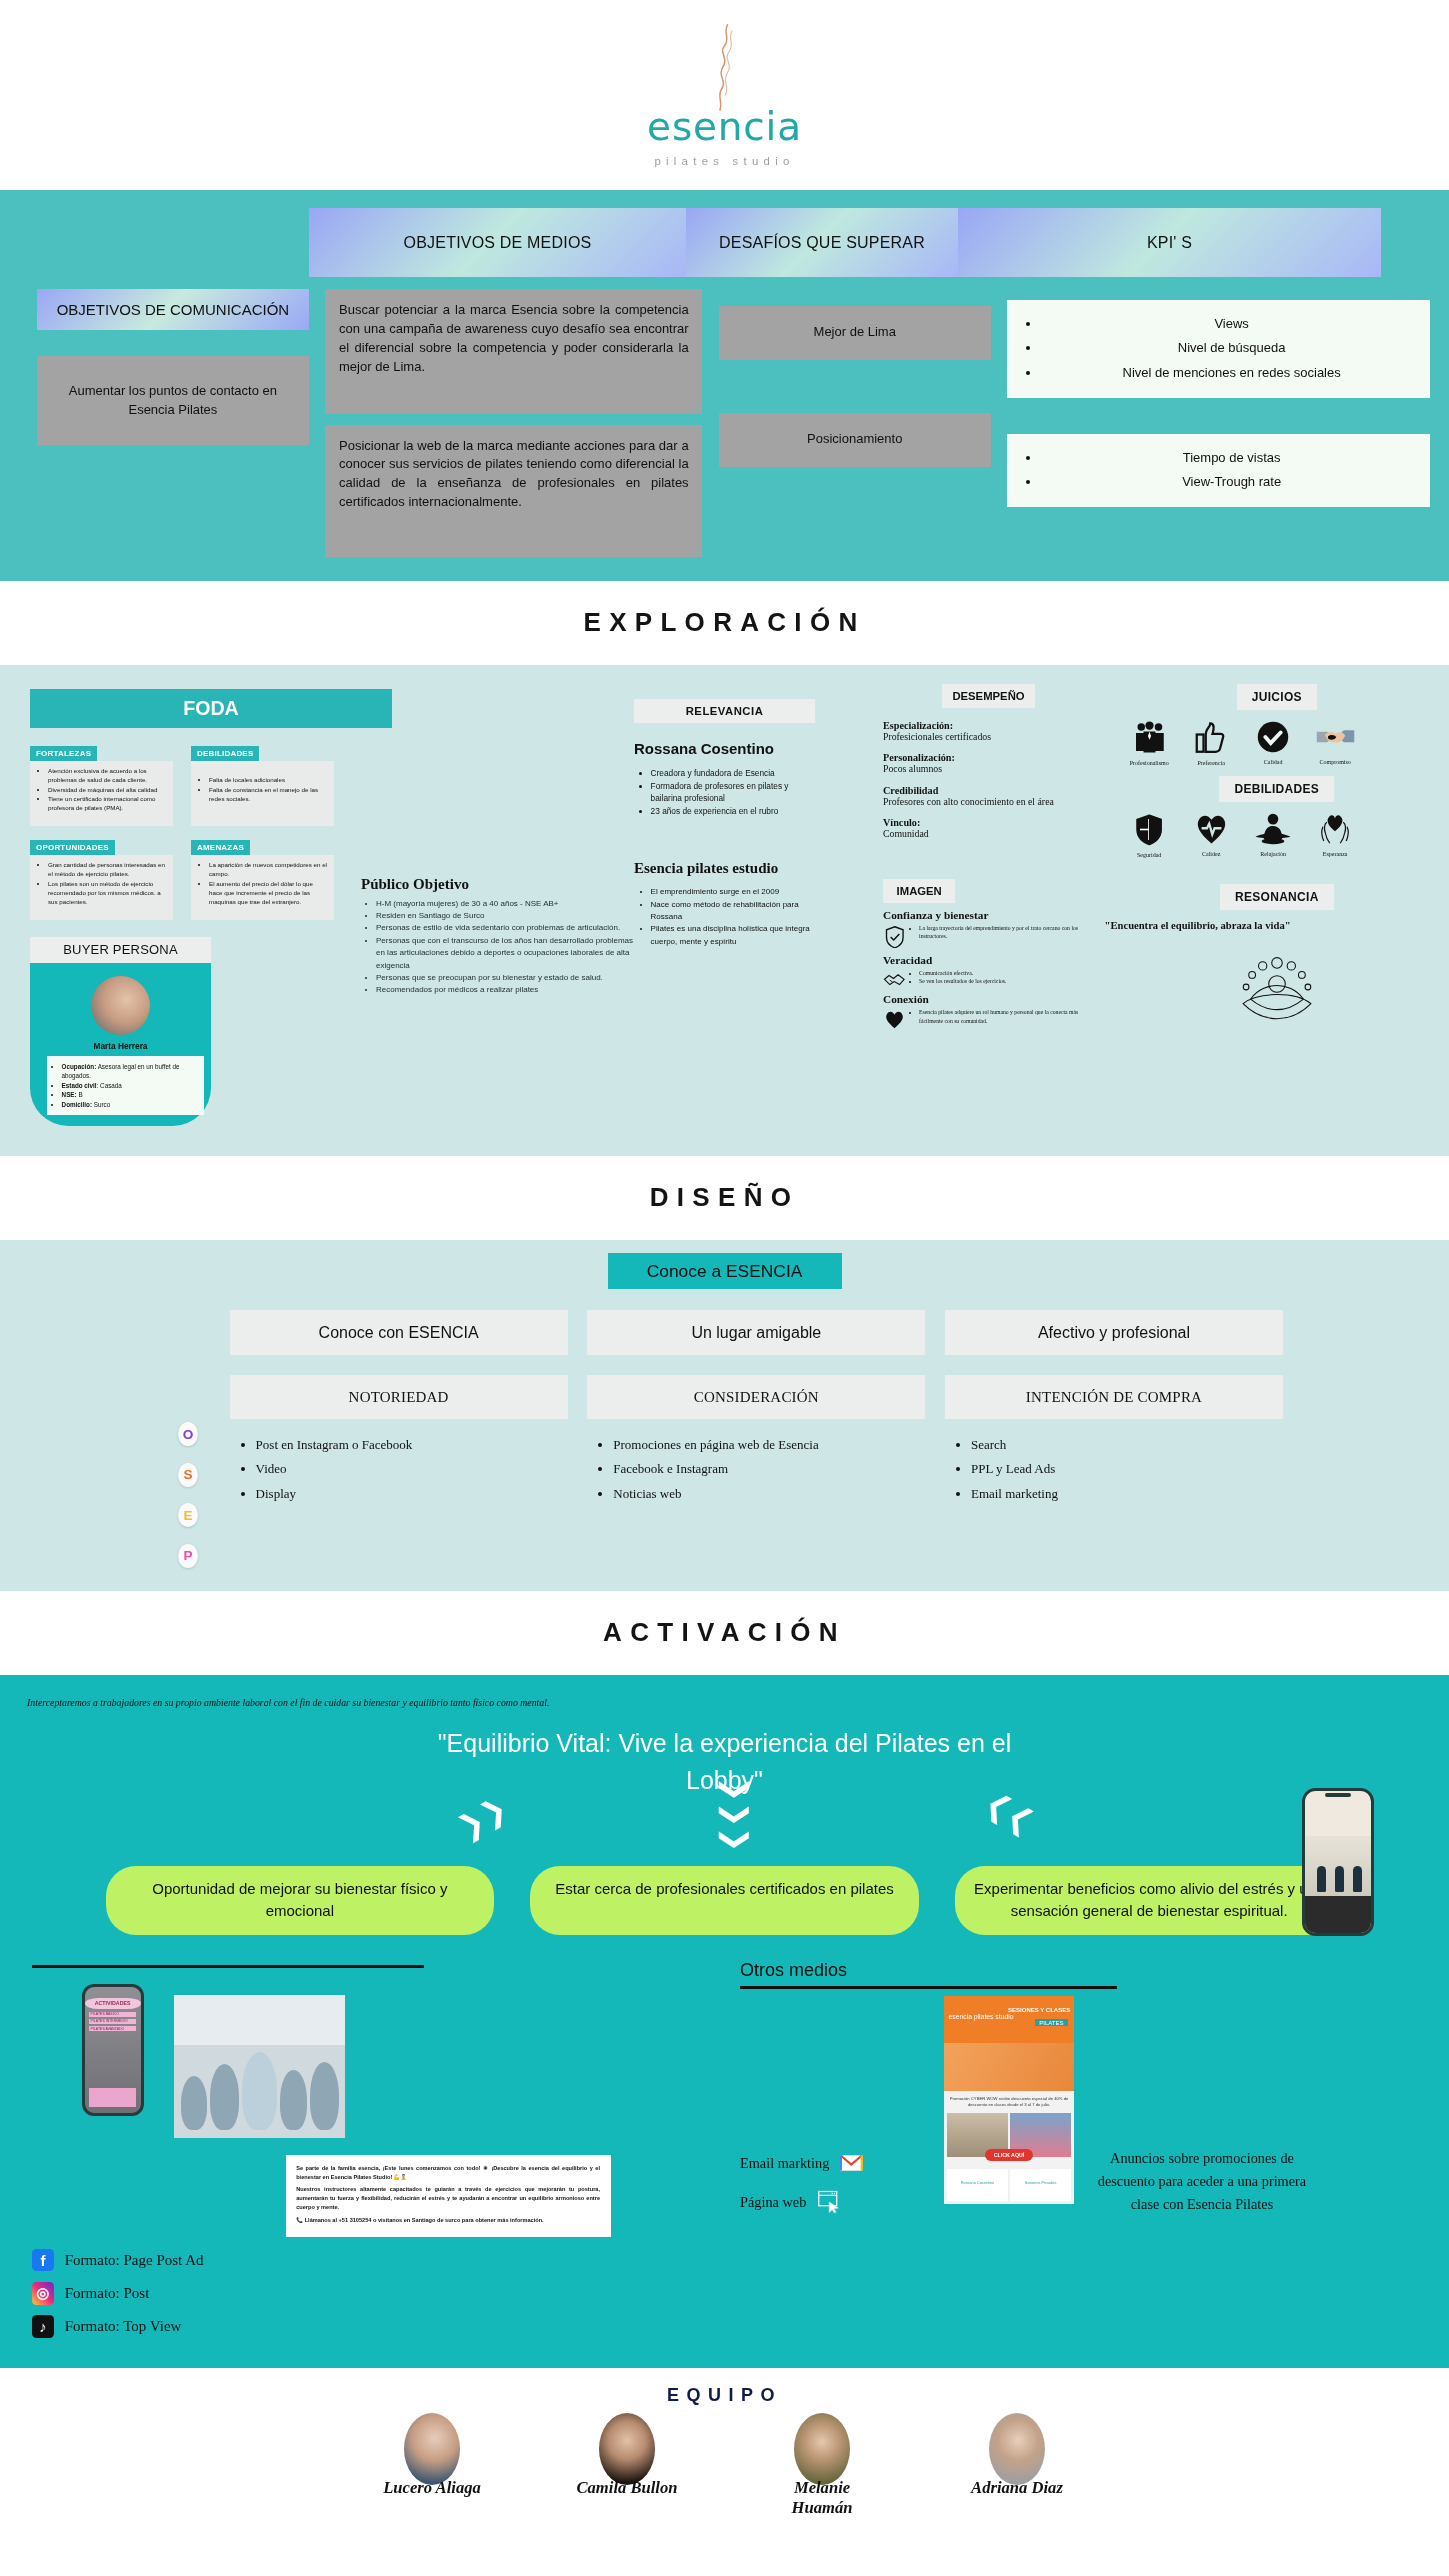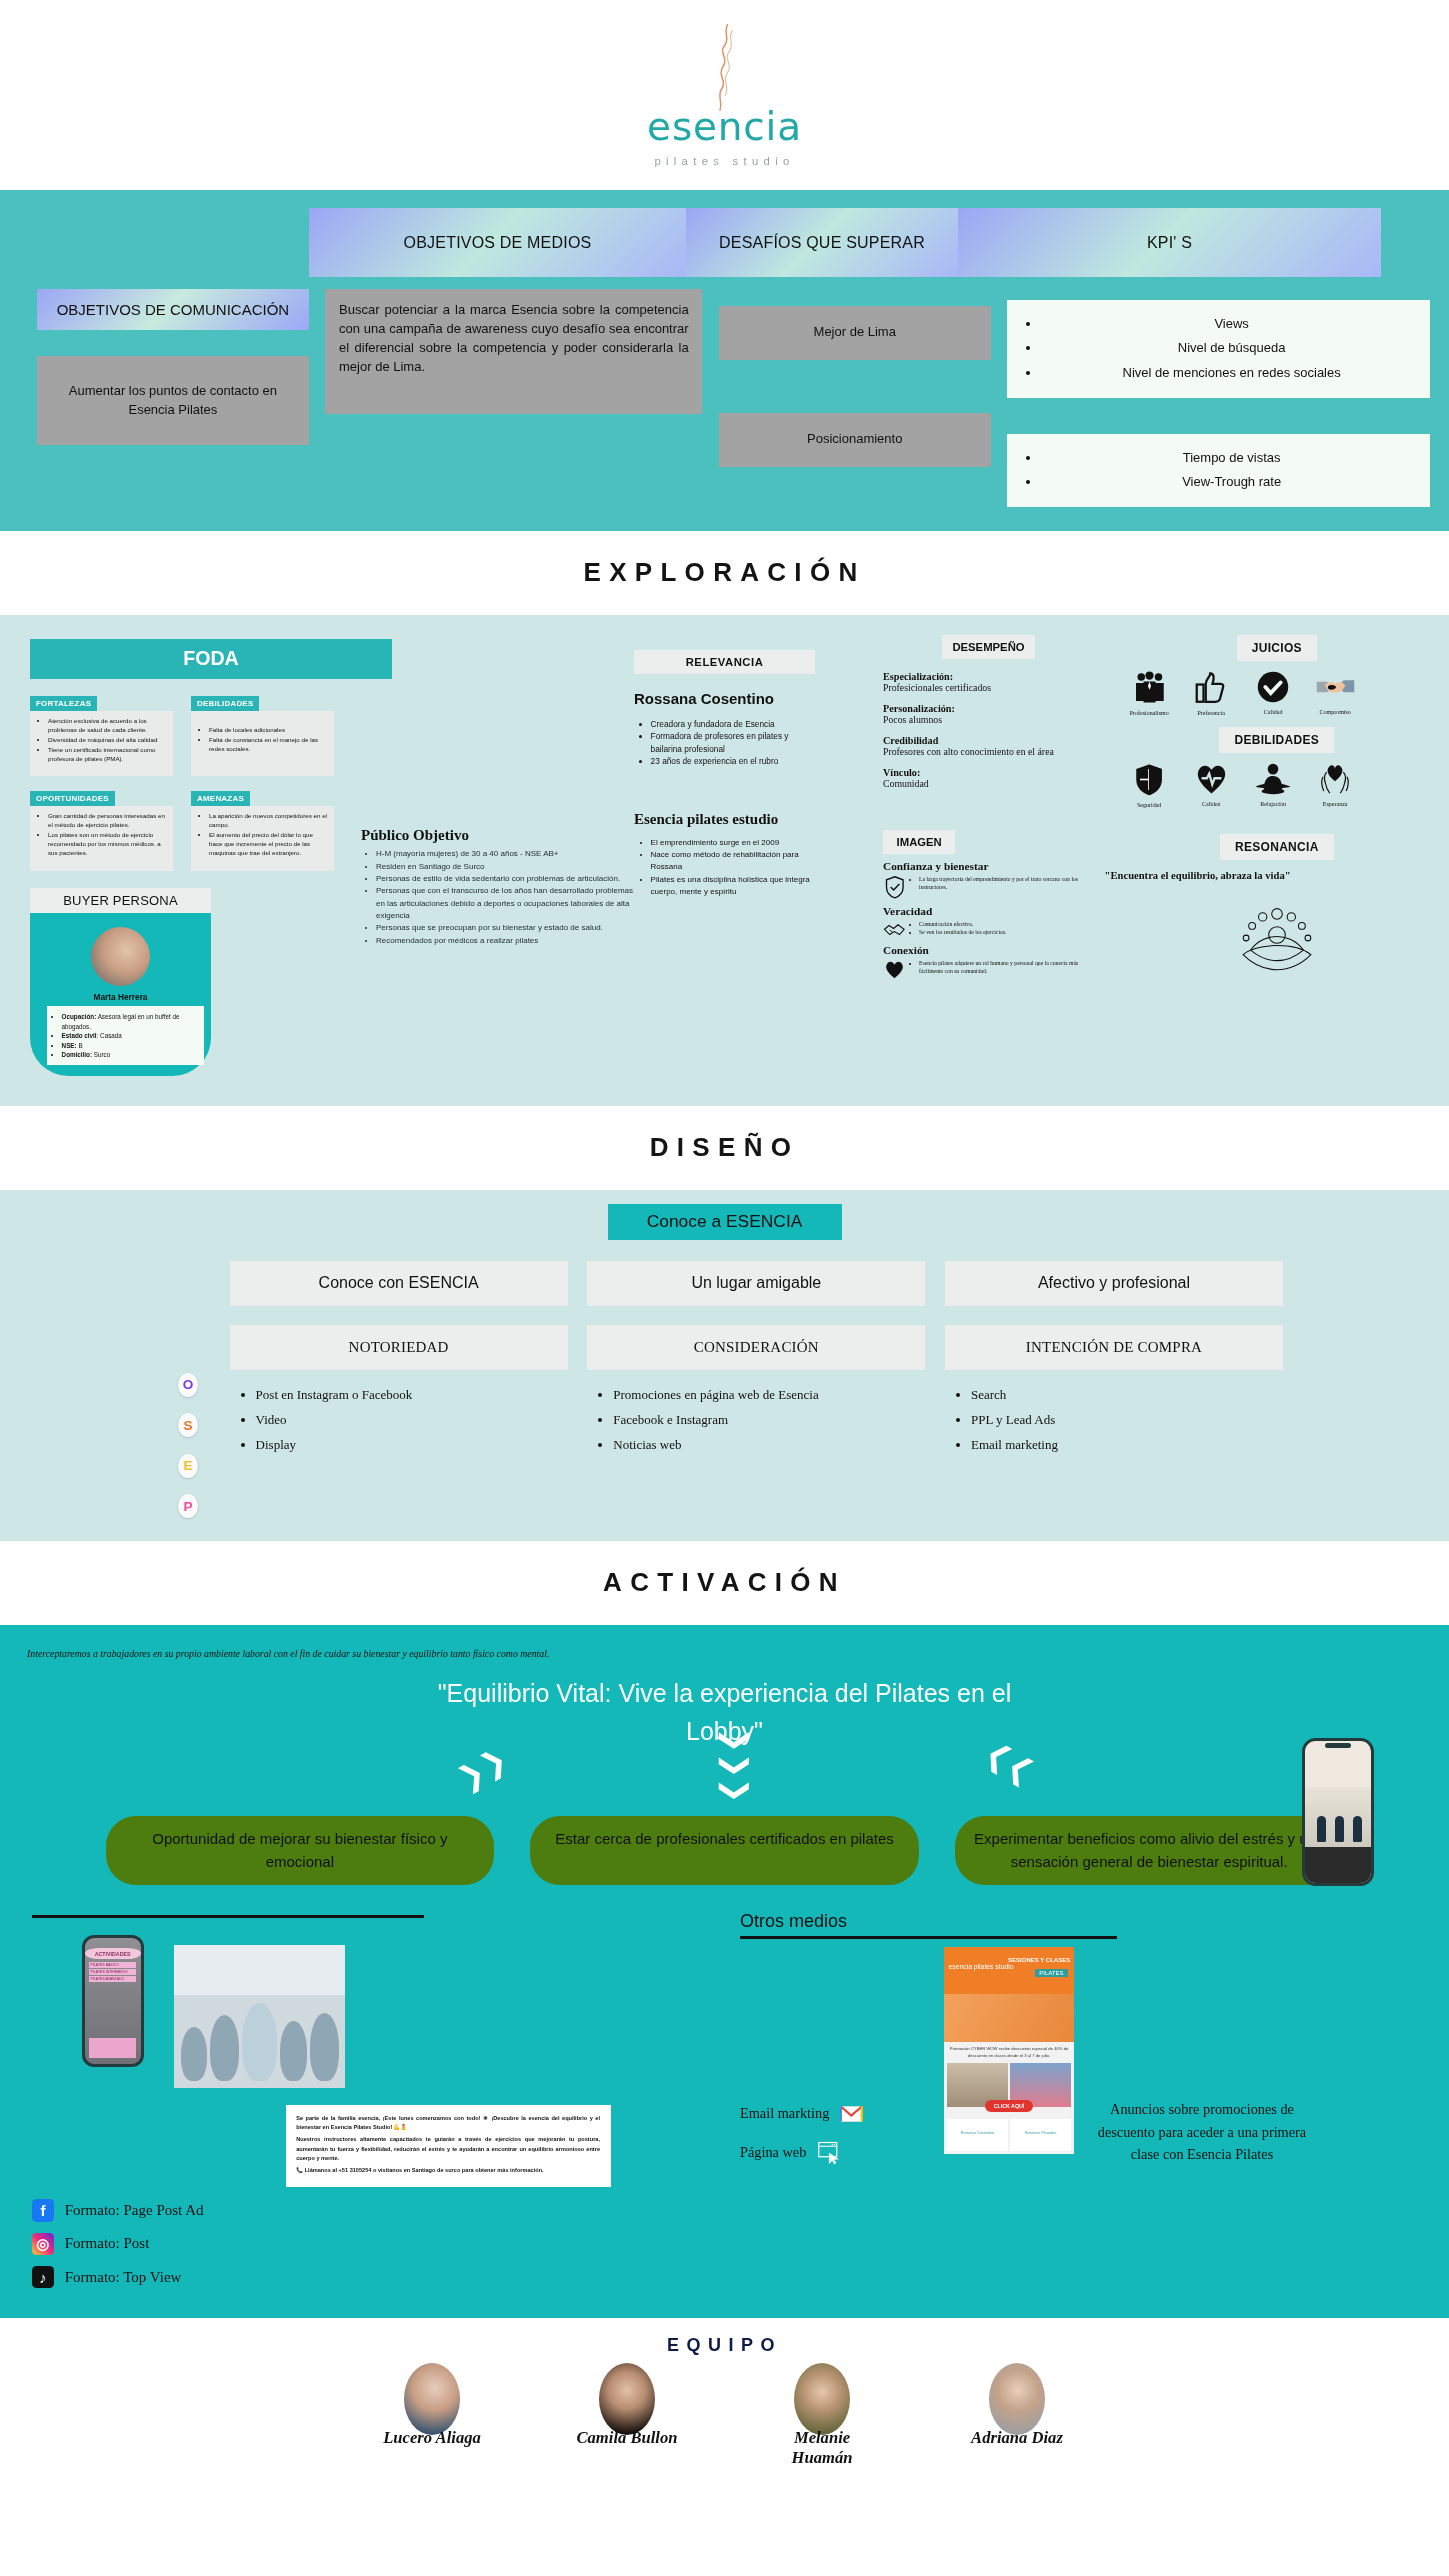--- a/index.html
+++ b/index.html
@@ -203,21 +203,21 @@
     line-height:1.9; padding: 9px 0 0 27px; width: 679px; color:#111;
   }
   .activ-head {
     color:#fff; text-align:center; font-size:25px; line-height:1.5;
     width: 619px; margin: 12px auto 0; font-weight:normal;
   }
   .arrows { position:relative; height: 60px; width: 1132px; margin: 0 auto; }
   .chev { position:absolute; color:#fff; font-size:30px; line-height:.7; }
   .pill-row { width: 1238px; margin: 0 auto; display:flex; gap: 36px; padding: 6px 0 22.6px; }
   .pill {
-    background:#4d7c0f; border-radius: 30px; text-align:center;
+    background:#bef264; border-radius: 30px; text-align:center;
     font-size: 15px; line-height:1.5; padding: 12px 16.6px; flex:1;
   }
   .phone-mock {
     position:absolute; right: 75px; top: 113px; width: 72px; height: 148px;
     border:3.8px solid #243b3b; border-radius: 13.6px; overflow:hidden;
     background: linear-gradient(#efe9df 0 38%, #d8d2c6 38% 100%);
   }
   .phone-mock .notch { width:26px; height:4.5px; background:#243b3b; border-radius:3px; margin:2.3px auto 0;}
   .phone-mock .people { height: 60px; background: linear-gradient(#e8e3d8,#cfcabe); position:relative; margin-top: 39px;}
   .phone-mock .fig { position:absolute; bottom:4.5px; width:9px; height:26px; background:#1d3040; border-radius:4.5px 4.5px 1.5px 1.5px;}
@@ -316,20 +316,21 @@
     <div class="hdr-chip">KPI' S</div>
   </div>
 
   <div class="obj-cols">
     <div class="col-a">
       <div class="side-chip">OBJETIVOS DE COMUNICACIÓN</div>
       <div class="white-cell center" style="min-height:89px">Aumentar los puntos de contacto en Esencia Pilates</div>
     </div>
     <div class="col-b">
       <div class="white-cell" style="min-height:125px">Buscar potenciar a la marca Esencia sobre la competencia con una campaña de awareness cuyo desafío sea encontrar el diferencial sobre la competencia y poder considerarla la mejor de Lima.</div>
+      <div class="white-cell" style="min-height:132px">Posicionar la web de la marca mediante acciones para dar a conocer sus servicios de pilates teniendo como diferencial la calidad de la enseñanza de profesionales en pilates certificados internacionalmente.</div>
     </div>
     <div class="col-c">
       <div class="white-cell center" style="min-height:54px">Mejor de Lima</div>
       <div class="white-cell center" style="min-height:54px">Posicionamiento</div>
     </div>
     <div class="col-d">
       <div class="kpi-cell">
         <ul>
           <li><span>Views</span></li>
           <li><span>Nivel de búsqueda</span></li>

